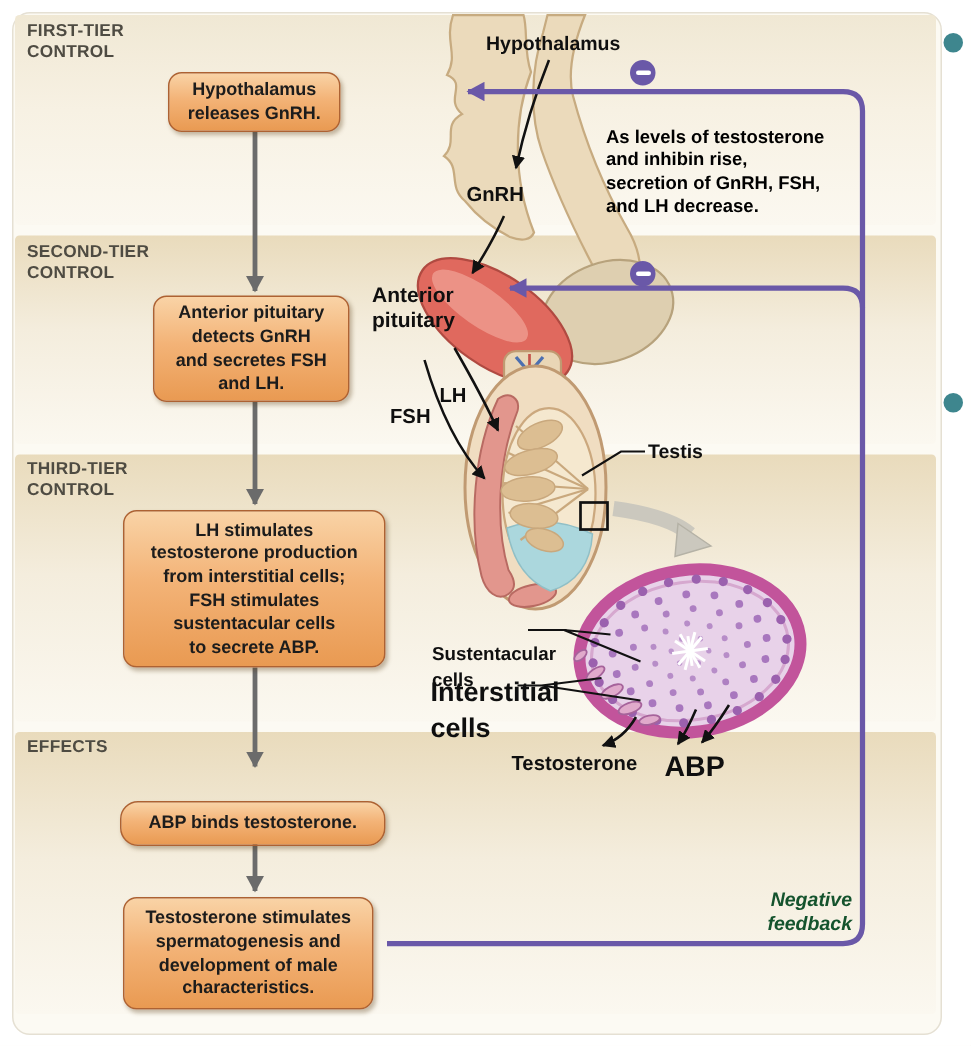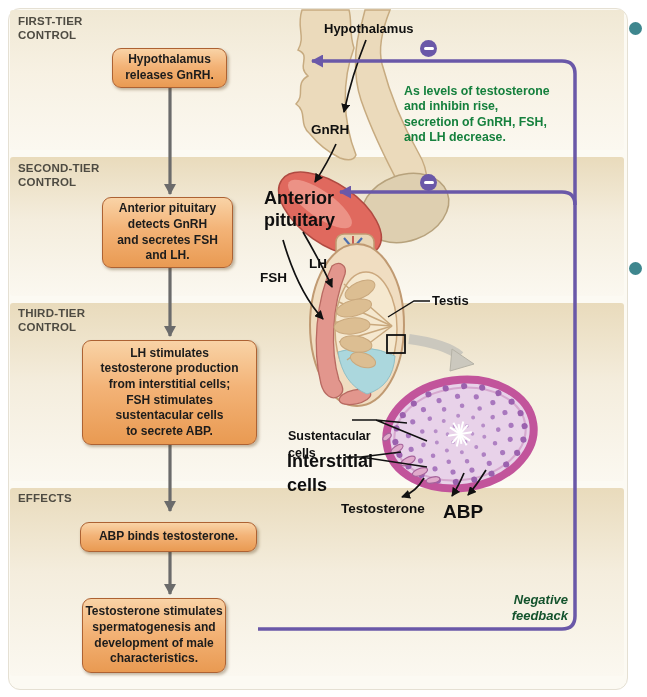--- a/index.html
+++ b/index.html
@@ -18,36 +18,36 @@
   .t1{top:15px}.t2{top:162px}.t3{top:307px}.t4{top:492px}
   .fbox{position:absolute;box-sizing:border-box;z-index:3;display:flex;align-items:center;
         justify-content:center;text-align:center;font-weight:bold;font-size:12px;
         line-height:1.3;color:#1c1c1c;white-space:pre-line;padding:2px;
         background:linear-gradient(180deg,#F9D3A6 0%,#F3B377 45%,#E99A52 100%);
         border:1.6px solid #AD6233;border-radius:9px;
         box-shadow:1.5px 2px 3px rgba(90,60,20,.35);}
   .b1{left:112px;top:48px;width:115px;height:40px;}
   .b2{left:102px;top:197px;width:131px;height:71px;}
   .b3{left:82px;top:340px;width:175px;height:105px;}
-  .b4{left:80px;top:522px;width:177px;height:30px;}
-  .b5{left:82px;top:598px;width:144px;height:75px;}
+  .b4{left:80px;top:534px;width:177px;height:30px;border-radius:12px;}
+  .b5{left:82px;top:598px;width:167px;height:75px;}
   svg.overlay{position:absolute;left:0;top:0;z-index:2;}
   .albl{position:absolute;z-index:3;font-weight:bold;color:#0f0f0f;white-space:pre-line;}
   .l-hypo{left:324px;top:21px;font-size:13px;}
   .l-gnrh{left:311px;top:122px;font-size:13.5px;}
-  .l-antpit{left:264px;top:188px;width:64px;font-size:18px;line-height:1.2;text-align:left;}
-  .l-lh{left:309px;top:256px;font-size:13.5px;}
+  .l-antpit{left:248px;top:188px;width:64px;font-size:14px;line-height:1.2;text-align:left;}
+  .l-lh{left:293px;top:256px;font-size:13.5px;}
   .l-fsh{left:260px;top:270px;font-size:13.5px;text-align:center;}
   .l-testis{left:432px;top:293px;font-size:13px;}
   .l-sust{left:288px;top:412px;font-size:12.5px;line-height:1.35;margin-top:16px;}
   .l-inter{left:287px;top:449px;font-size:18px;line-height:1.35;}
   .l-testo{left:341px;top:501px;font-size:13.5px;}
   .l-abp{left:443px;top:501px;font-size:19px;}
   .note{position:absolute;left:404px;top:84px;width:175px;z-index:3;font-weight:bold;
-        font-size:12.3px;line-height:1.26;color:#15803d;white-space:pre-line;}
+        font-size:12.3px;line-height:1.26;color:#000000;white-space:pre-line;}
   .negfb{position:absolute;left:478px;top:592px;width:90px;z-index:3;text-align:right;
          font-weight:bold;font-style:italic;font-size:13px;line-height:1.2;color:#14532d;
          white-space:pre-line;}
   .minus{position:absolute;width:17px;height:17px;border-radius:50%;background:#6A58A8;z-index:3;}
   .minus::after{content:"";position:absolute;left:3.5px;top:7px;width:10px;height:3px;
                 background:#fff;border-radius:1.5px;}
   .m1{left:420px;top:40px;}
   .m2{left:420px;top:174px;}
   .bullet{position:absolute;width:13px;height:13px;border-radius:50%;background:#3E868E;z-index:3;}
   .bu1{left:629px;top:22px;}

